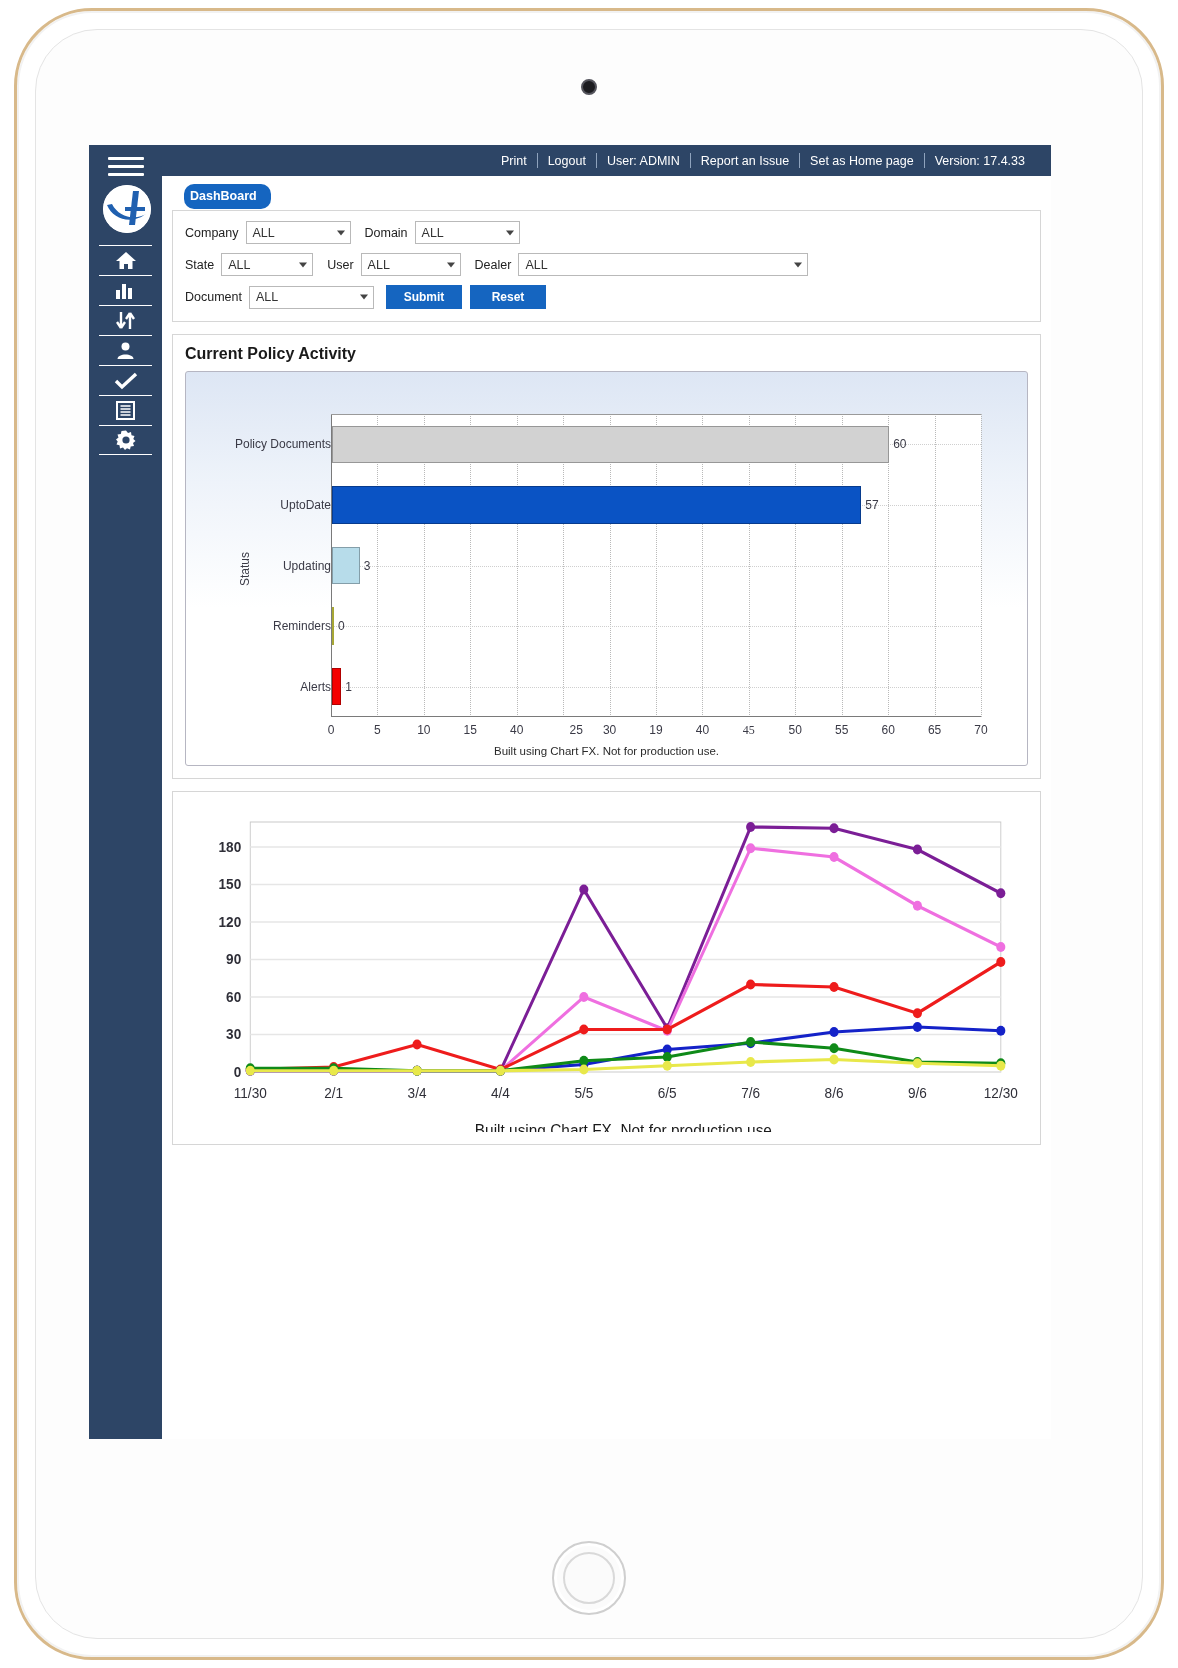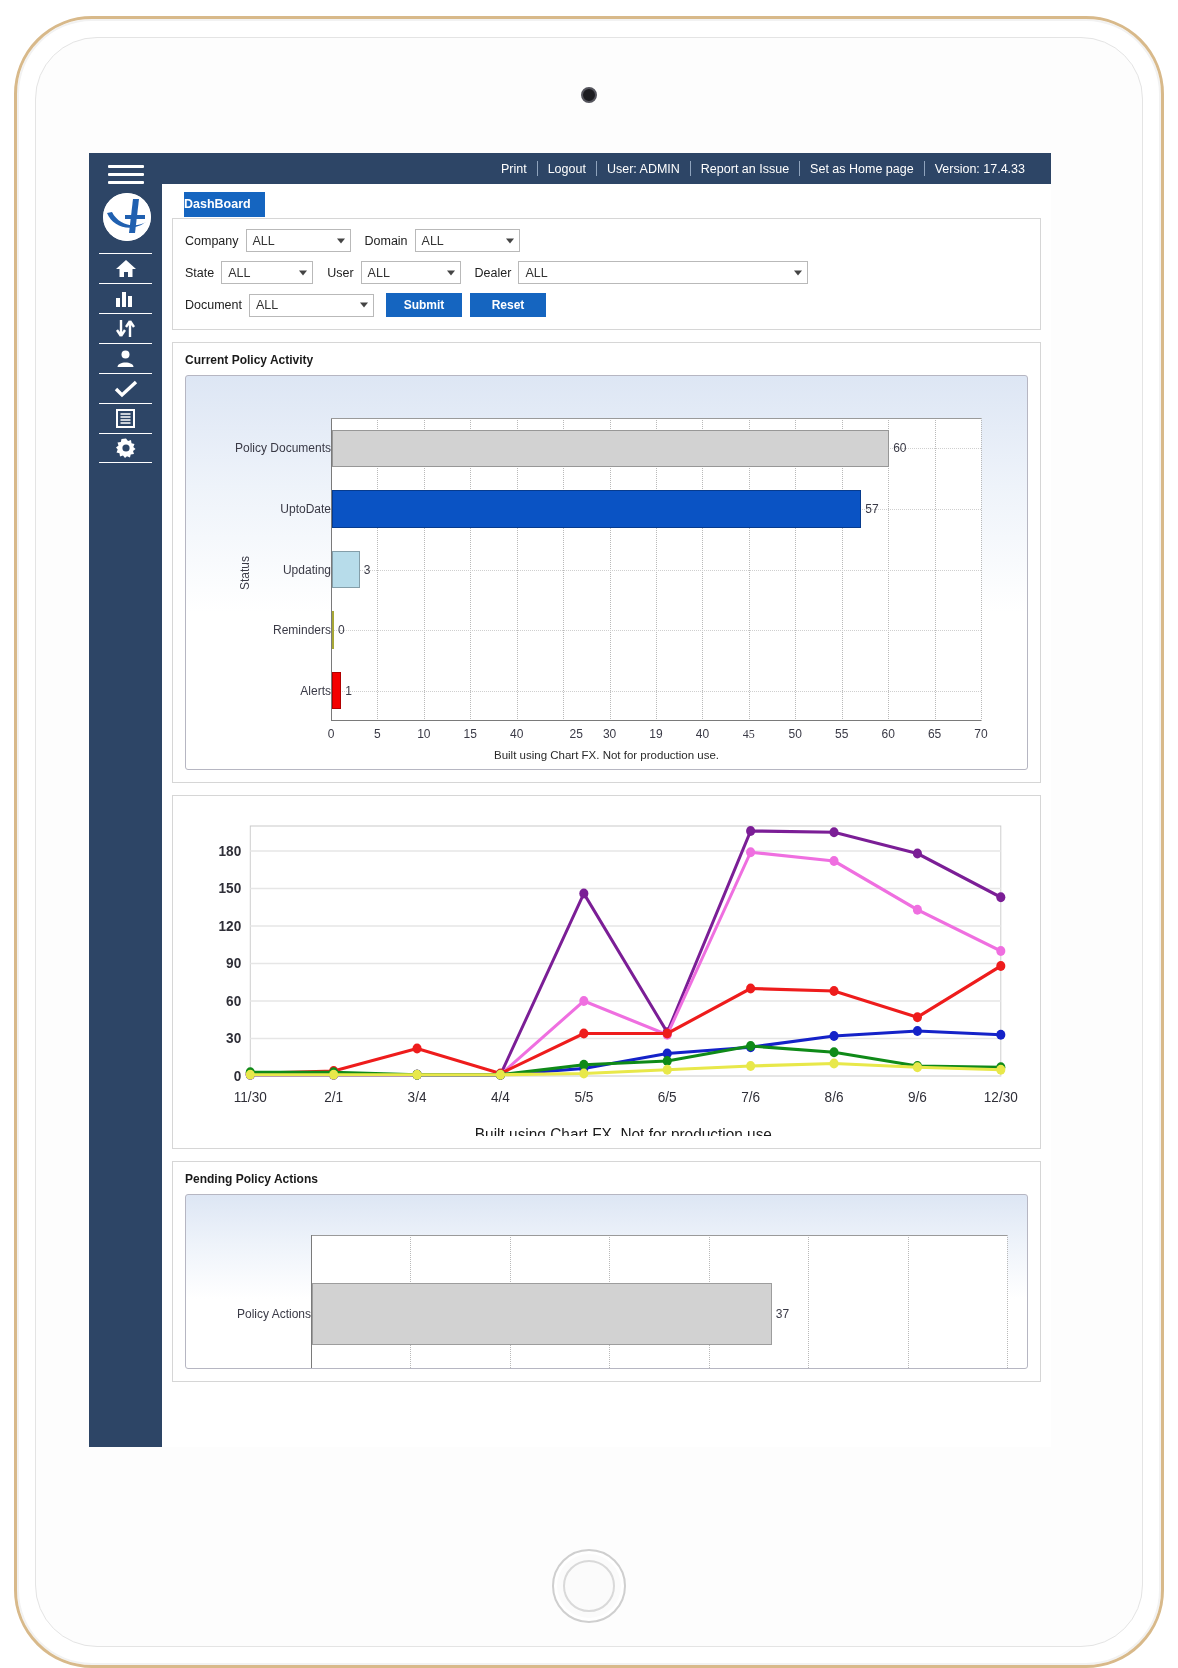--- a/index.html
+++ b/index.html
@@ -6,21 +6,21 @@
   html, body { margin:0; padding:0; }
   body {
     width:1178px; height:1668px;
     background:#ffffff;
     font-family:"Liberation Sans", sans-serif;
     overflow:hidden;
   }
 
   
   #tablet {
-    position:absolute; left:14px; top:16px;
+    position:absolute; left:14px; top:8px;
     width:1150px; height:1652px;
     border-radius:78px;
     background:#ffffff;
     border:3px solid #d8b98a;
     box-shadow: inset 0 0 0 2px #f2f2f2;
   }
   #tablet-inner {
     position:absolute; left:18px; top:18px; right:18px; bottom:18px;
     border-radius:62px;
     background:#fdfdfd;
@@ -95,22 +95,23 @@
     position:absolute; left:0; top:31px; right:0; bottom:0;
     background:#ffffff; padding:8px 10px 0 10px;
   }
 
   
   .tab-strip { height:26px; position:relative; }
   .tab-active {
     position:absolute; left:12px; top:0;
     background:#1565c0; color:#ffffff;
     font-size:12.5px; font-weight:bold;
-    padding:5px 14px 6px 0;
+    padding:5px 14px 6px 6px;
     cursor:pointer;
+    border-radius:10px;
   }
   .panel {
     border:1px solid #d6d6d6; background:#ffffff;
   }
   #filter-panel { padding:10px 12px 12px 12px; }
   .f-row { display:flex; align-items:center; margin-bottom:9px; }
   .f-row:last-child { margin-bottom:0; }
   .f-label { font-size:12.5px; color:#222; margin-right:7px; white-space:nowrap; }
   .sel {
     position:relative; height:23px; border:1px solid #b9b9b9; background:#ffffff;
@@ -124,21 +125,21 @@
   }
   .btn {
     height:24px; min-width:76px; background:#1565c0; color:#ffffff;
     font-size:12px; font-weight:bold; border:none;
     display:flex; align-items:center; justify-content:center;
     margin-right:8px; cursor:pointer;
   }
 
   
   .card { border:1px solid #d6d6d6; background:#ffffff; margin-top:12px; padding:10px 12px 12px 12px; }
-  .card-title { font-size:12px; font-weight:bold; color:#1a1a1a; margin-bottom:8px; }
+  .card-title { font-size:16px; font-weight:bold; color:#1a1a1a; margin-bottom:8px; }
   .chart-frame {
     border:1px solid #b6b6c2; border-radius:3px;
     background:linear-gradient(180deg,#dde6f4 0%, #eef3fa 28%, #ffffff 60%, #ffffff 100%);
     position:relative;
   }
   .cfx-note { position:absolute; font-size:11.5px; color:#2a2a2a; }
 
   
   #hbar { height:395px; }
   .hb-plot { position:absolute; left:145px; top:42px; right:46px; bottom:48px; background:#ffffff; }
@@ -467,37 +468,17 @@
                 <circle cx="532" cy="263.75" r="5" fill="#e8e84a"></circle>
                 <circle cx="624" cy="260" r="5" fill="#e8e84a"></circle>
                 <circle cx="716" cy="257.5" r="5" fill="#e8e84a"></circle>
                 <circle cx="808" cy="261.25" r="5" fill="#e8e84a"></circle>
                 <circle cx="900" cy="263.75" r="5" fill="#e8e84a"></circle>
                 <text x="486" y="334" text-anchor="middle" font-size="17" fill="#1a1a1a" font-family="&quot;Liberation Sans&quot;, sans-serif">Built using Chart FX. Not for production use.</text>
               </svg>
           </div>
         </div>
 
-        <div class="card">
-          <div class="card-title">Pending Policy Actions</div>
-          <div class="chart-frame" id="hbar2">
-            <div class="hb2-plot" id="hb2-plot">
-                <div class="hb-grid-v" style="left: 0px;"></div>
-                <div class="hb-grid-v" style="left: 99.4286px;"></div>
-                <div class="hb-grid-v" style="left: 198.857px;"></div>
-                <div class="hb-grid-v" style="left: 298.286px;"></div>
-                <div class="hb-grid-v" style="left: 397.714px;"></div>
-                <div class="hb-grid-v" style="left: 497.143px;"></div>
-                <div class="hb-grid-v" style="left: 596.571px;"></div>
-                <div class="hb-grid-v" style="left: 696px;"></div>
-                <div class="hb-topline"></div>
-                <div class="hb-axisline"></div>
-                <div class="hb-bar" style="top: 48px; height: 62px; width: 459.857px; background: rgb(210, 210, 210); border: 1px solid rgba(0, 0, 0, 0.25);"></div>
-                <div class="hb-val" style="left: 464.857px; top: 79px;">37</div>
-                <div class="hb-cat" style="top: 79px;">Policy Actions</div>
-              </div>
-          </div>
-        </div>
 
       </div>
     </div>
   </div>
 </div>
 
 </body></html>

